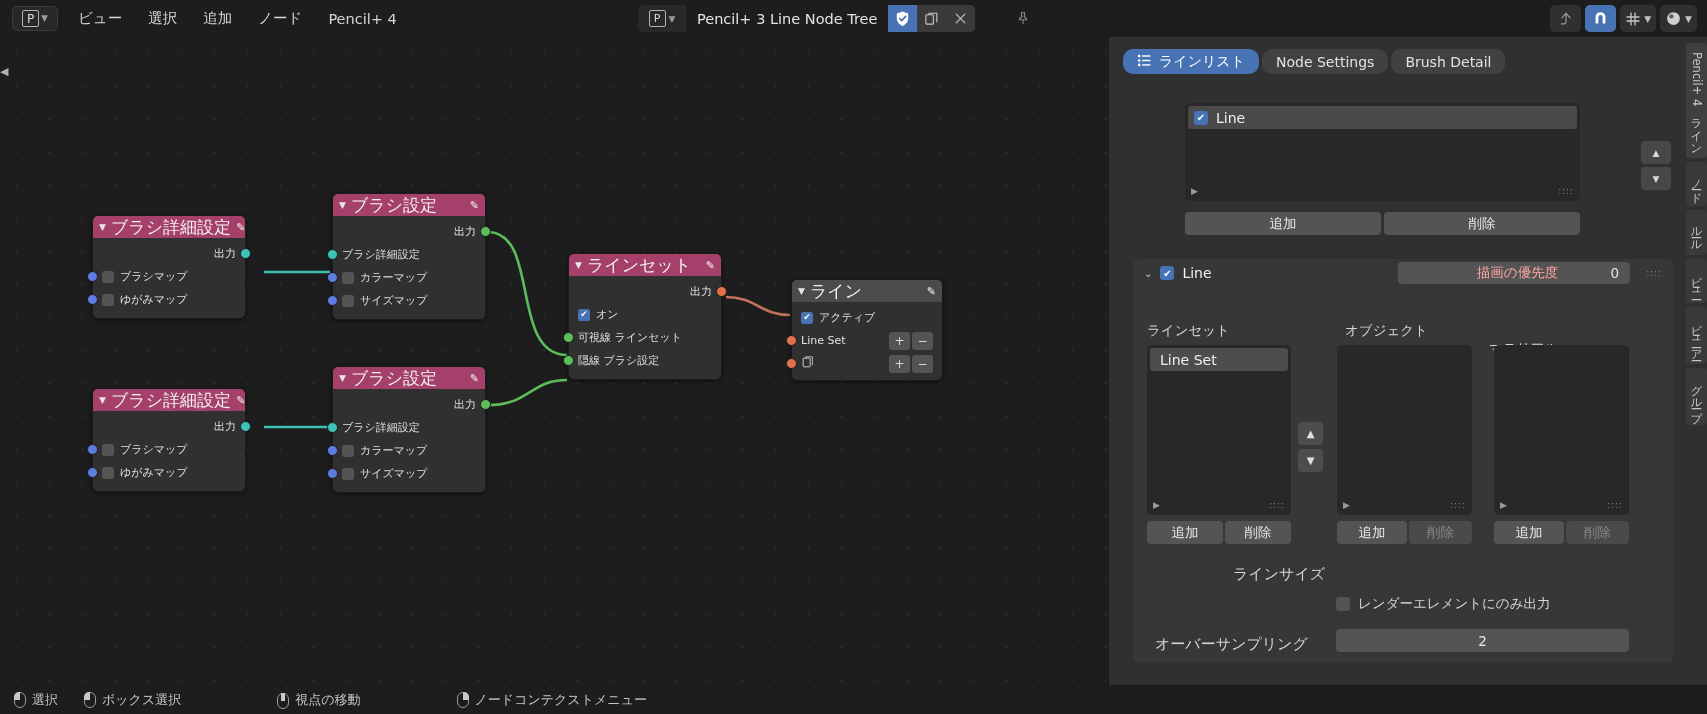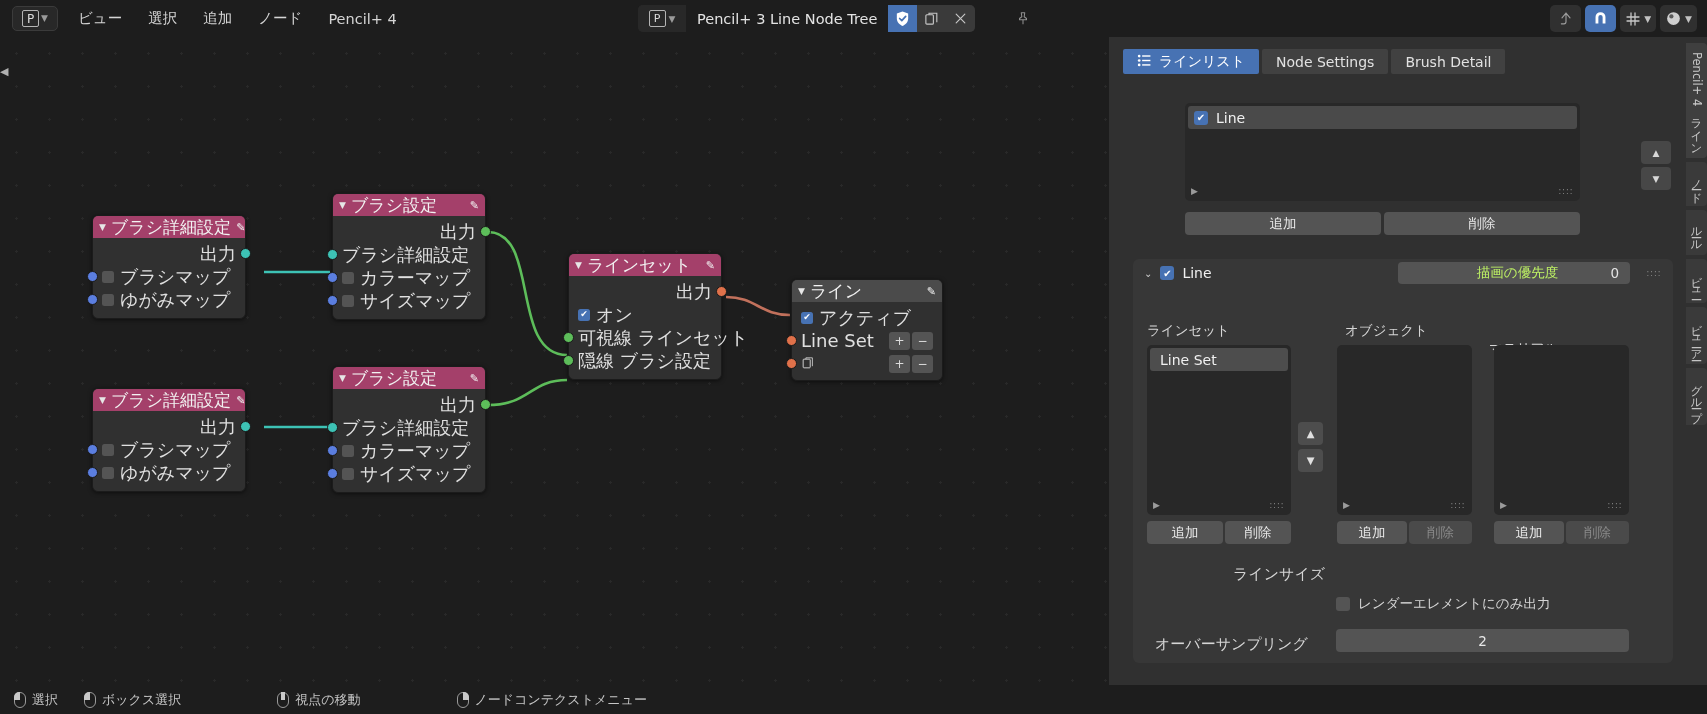--- a/index.html
+++ b/index.html
@@ -85,21 +85,21 @@
   .node .nhead {
     height: 22px; border-radius: 5px 5px 0 0; display: flex; align-items: center;
     padding: 0 6px; gap: 5px;
   }
   .node .nhead .hchev { color: #e6e6e6; font-size: 9px; }
   .node .nhead .htitle { color: #f2f2f2; font-size: 17px; flex: 1; white-space: nowrap; }
   .node .nhead .hpen { color: #f2f2f2; font-size: 11px; }
   .node .nbody { padding: 4px 0 7px 0; }
   .nrow { height: 23px; display: flex; align-items: center; padding: 0 9px; position: relative; }
   .nrow.right { justify-content: flex-end; }
-  .nlabel { color: #e0e0e0; font-size: 18px; white-space: nowrap; }
+  .nlabel { color: #e0e0e0; font-size: 11px; white-space: nowrap; }
   .ncheck {
     width: 12px; height: 12px; border-radius: 2.5px; background: #545454;
     margin-right: 6px; display: inline-flex; align-items: center; justify-content: center;
     color: #fff; font-size: 9px; line-height: 1;
   }
   .ncheck.on { background: #4772b3; }
   .sock {
     position: absolute; width: 11px; height: 11px; border-radius: 50%;
     border: 1px solid #1a1a1a;
   }
@@ -114,21 +114,21 @@
 
   svg.links { position: absolute; left: 0; top: 0; width: 1109px; height: 648px; pointer-events: none; }
 
   
   .rpanel {
     position: absolute; left: 1109px; top: 37px; width: 576px; height: 648px;
     background: #303030;
   }
   .tabsrow { position: absolute; left: 14px; top: 12px; display: flex; gap: 3px; }
   .tab {
-    height: 25px; border-radius: 2px; background: #414141; color: #e2e2e2;
+    height: 25px; border-radius: 10px; background: #414141; color: #e2e2e2;
     font-size: 14px; display: flex; align-items: center; padding: 0 14px; gap: 7px;
     white-space: nowrap;
   }
   .tab.active { background: #4772b3; color: #fff; }
   .listbox {
     position: absolute; left: 76px; top: 66px; width: 395px; height: 98px;
     background: #282828; border-radius: 5px; padding: 3px;
   }
   .listrow {
     height: 23px; border-radius: 3px; background: #4a4a4a; display: flex;
@@ -164,21 +164,21 @@
   .lshead .chev { color: #cfcfcf; font-size: 10px; }
   .lshead .cb {
     width: 14px; height: 14px; border-radius: 3px; background: #4772b3;
     display: flex; align-items: center; justify-content: center; color: #fff; font-size: 10px;
   }
   .lshead .nm { color: #f0f0f0; font-size: 14px; }
   .prio {
     margin-left: auto; display: flex; align-items: center; height: 22px;
     background: #545454; border-radius: 4px; width: 232px; position: relative;
   }
-  .prio .plab { flex: 1; text-align: center; color: #bef264; font-size: 13.5px; margin-left: 7px; }
+  .prio .plab { flex: 1; text-align: center; color: #fca5a5; font-size: 13.5px; margin-left: 7px; }
   .prio .pval { position: absolute; right: 11px; color: #e4e4e4; font-size: 13.5px; }
   .secgrip { position: absolute; right: 8px; top: 8px; }
 
   .colhdr { position: absolute; color: #d6d6d6; font-size: 13.5px; white-space: nowrap; }
   .slotbox { position: absolute; background: #282828; border-radius: 5px; padding: 3px; }
   .slotsel {
     height: 23px; border-radius: 3px; background: #4d4d4d; color: #f0f0f0;
     font-size: 14px; display: flex; align-items: center; padding: 0 10px;
   }
   .ud-col { position: absolute; display: flex; flex-direction: column; gap: 4px; }
@@ -617,21 +617,21 @@
 
   <div class="statusbar">
     <div class="sb-item">
       <span class="mouse l"></span>
       <span class="txt">選択</span>
     </div>
     <div class="sb-item" style="margin-left:26px;">
       <span class="mouse l"></span>
       <span class="txt">ボックス選択</span>
     </div>
-    <div class="sb-item" style="margin-left:96px;">
+    <div class="sb-item" style="margin-left:96px;align-items:flex-end;">
       <span class="mouse m"></span>
       <span class="txt">視点の移動</span>
     </div>
     <div class="sb-item" style="margin-left:96px;">
       <span class="mouse r"></span>
       <span class="txt">ノードコンテクストメニュー</span>
     </div>
   </div>
 
 </div>

